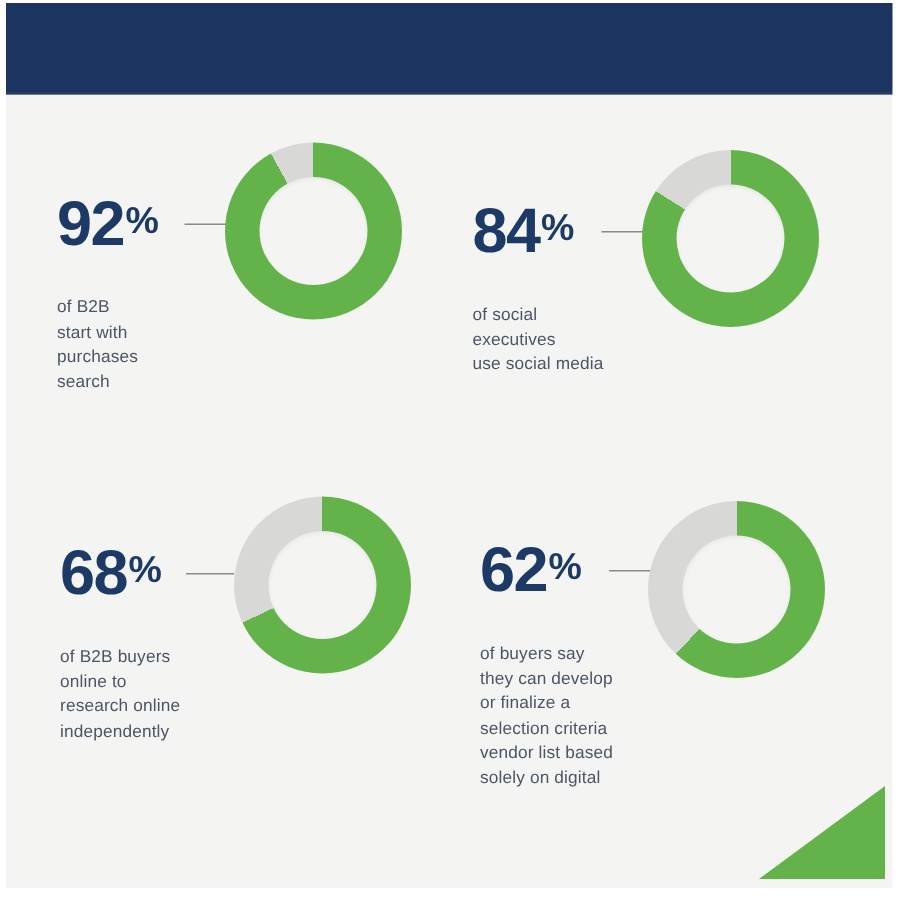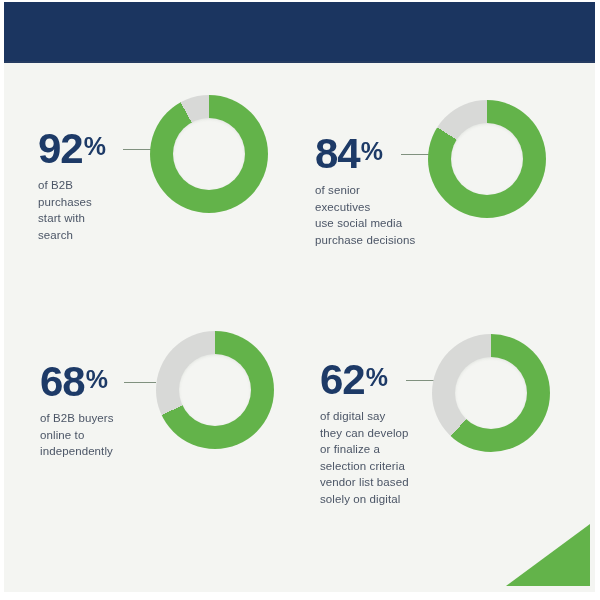--- a/index.html
+++ b/index.html
@@ -81,21 +81,21 @@
     font-size: 25px;
     letter-spacing: -0.5px;
     position: relative;
     top: -8px;
     margin-left: 1px;
   }
   .stat-desc {
     color: #4b5566;
     font-size: 11.5px;
     line-height: 16.5px;
-    margin-top: 2px;
+    margin-top: 21px;
     letter-spacing: .1px;
   }
   .connector {
     position: absolute;
     height: 1.3px;
     background: #6b7f6b;
     opacity: .85;
   }
 
   
@@ -138,82 +138,82 @@
   <div id="header-bar"></div>
   <div id="header-bar-shade"></div>
 
   <div class="stat-block" style="left:38px; top:128px;">
     <div class="stat-text">
       <div class="stat-number">
         <span>92</span><span class="pct">%</span>
       </div>
       <div class="stat-desc">
         <div>of B2B</div>
+        <div>start with</div>
         <div>purchases</div>
-        <div>start with</div>
         <div>search</div>
       </div>
     </div>
   </div>
   <div class="connector" style="left:123px; top:149px; width:30px;"></div>
   <div class="donut-wrap" style="left:150px; top:95px;">
     <div class="donut-shadow"></div>
     <div class="donut" id="donut1" style="background: conic-gradient(rgb(99, 179, 74) 0deg, rgb(99, 179, 74) 331.2deg, rgb(216, 217, 215) 331.2deg, rgb(216, 217, 215) 360deg);">
       <div class="donut-hole"></div>
     </div>
   </div>
 
   <div class="stat-block" style="left:315px; top:133px;">
     <div class="stat-text">
       <div class="stat-number">
         <span>84</span><span class="pct">%</span>
       </div>
       <div class="stat-desc">
-        <div>of senior</div>
+        <div>of social</div>
         <div>executives</div>
         <div>use social media</div>
-        <div>purchase decisions</div>
       </div>
     </div>
   </div>
   <div class="connector" style="left:401px; top:154px; width:30px;"></div>
   <div class="donut-wrap" style="left:428px; top:100px;">
     <div class="donut-shadow"></div>
     <div class="donut" id="donut2" style="background: conic-gradient(rgb(99, 179, 74) 0deg, rgb(99, 179, 74) 302.4deg, rgb(216, 217, 215) 302.4deg, rgb(216, 217, 215) 360deg);">
       <div class="donut-hole"></div>
     </div>
   </div>
 
   <div class="stat-block" style="left:40px; top:361px;">
     <div class="stat-text">
       <div class="stat-number">
         <span>68</span><span class="pct">%</span>
       </div>
       <div class="stat-desc">
         <div>of B2B buyers</div>
         <div>online to</div>
+        <div>research online</div>
         <div>independently</div>
       </div>
     </div>
   </div>
   <div class="connector" style="left:124px; top:382px; width:32px;"></div>
   <div class="donut-wrap" style="left:156px; top:331px;">
     <div class="donut-shadow"></div>
     <div class="donut" id="donut3" style="background: conic-gradient(rgb(99, 179, 74) 0deg, rgb(99, 179, 74) 244.8deg, rgb(216, 217, 215) 244.8deg, rgb(216, 217, 215) 360deg);">
       <div class="donut-hole"></div>
     </div>
   </div>
 
   <div class="stat-block" style="left:320px; top:359px;">
     <div class="stat-text">
       <div class="stat-number">
         <span>62</span><span class="pct">%</span>
       </div>
       <div class="stat-desc">
-        <div>of digital say</div>
+        <div>of buyers say</div>
         <div>they can develop</div>
         <div>or finalize a</div>
         <div>selection criteria</div>
         <div>vendor list based</div>
         <div>solely on digital</div>
       </div>
     </div>
   </div>
   <div class="connector" style="left:406px; top:380px; width:30px;"></div>
   <div class="donut-wrap" style="left:432px; top:334px;">

